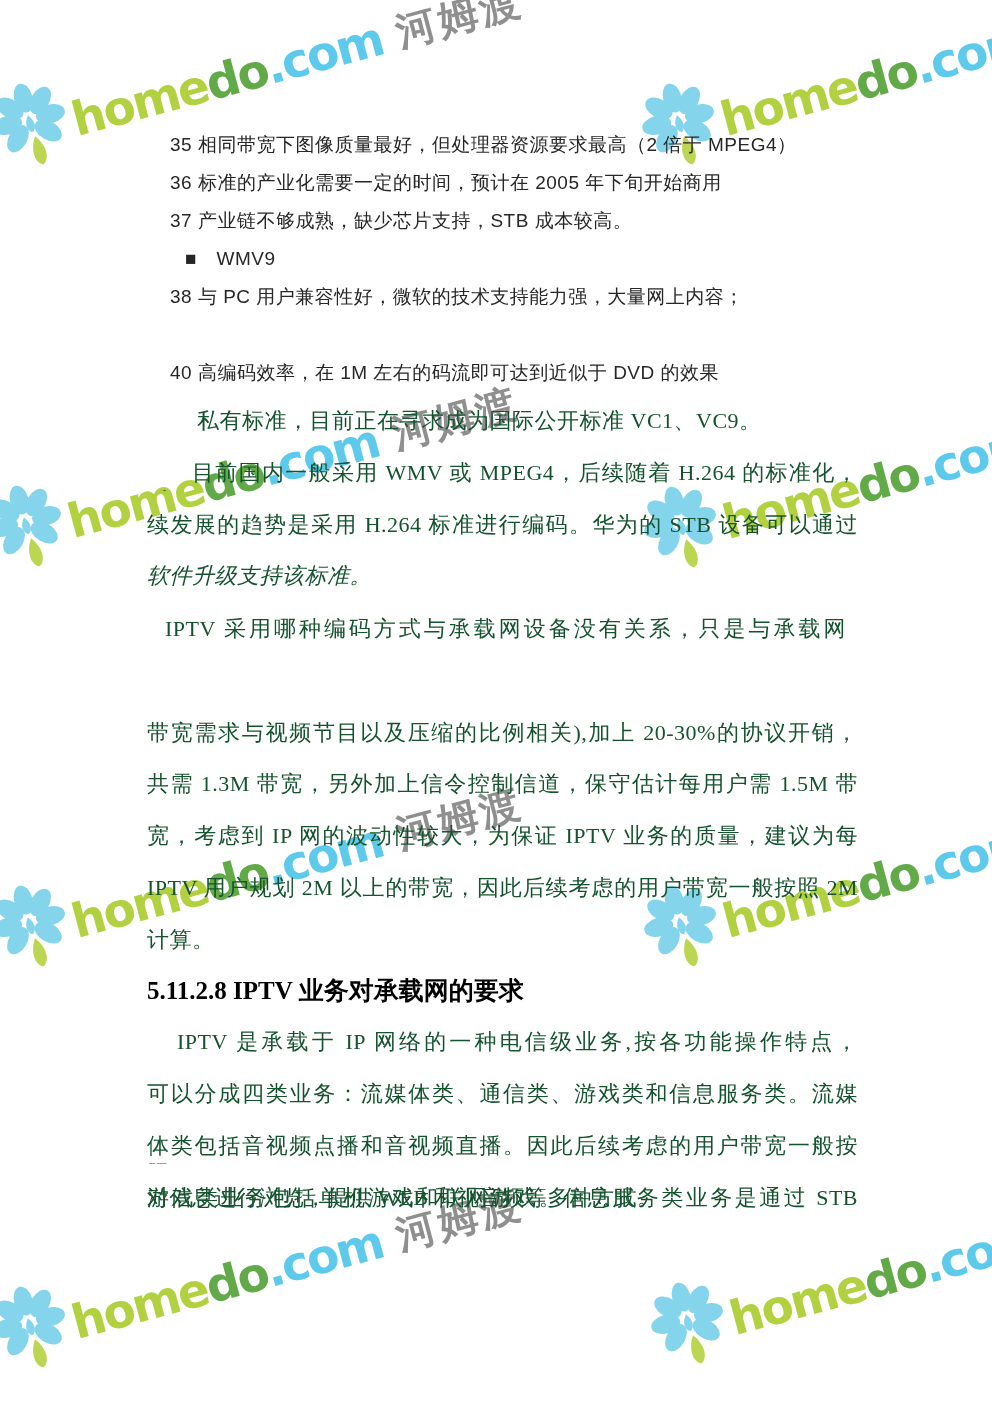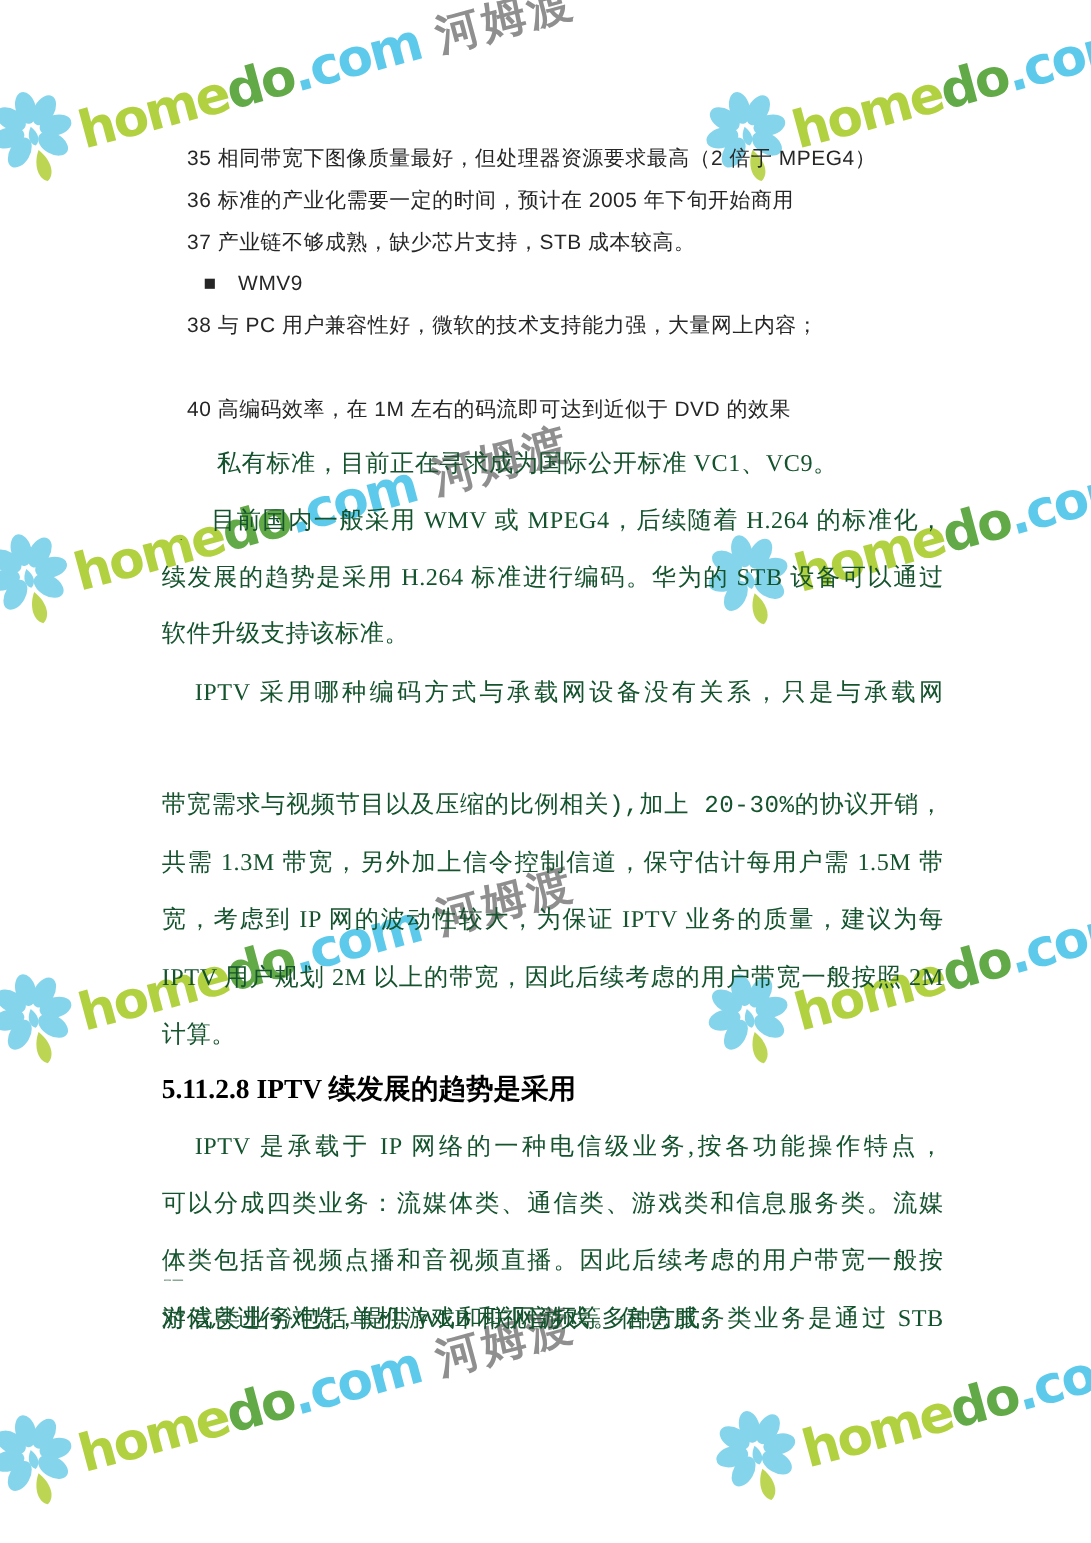--- a/index.html
+++ b/index.html
@@ -207,27 +207,27 @@
   <div id="doc">
       <div class="doc-line kind-list" style="top: 133px; left: 170px;">35 相同带宽下图像质量最好，但处理器资源要求最高（2 倍于 MPEG4）</div>
       <div class="doc-line kind-list" style="top: 171px; left: 170px;">36 标准的产业化需要一定的时间，预计在 2005 年下旬开始商用</div>
       <div class="doc-line kind-list" style="top: 209px; left: 170px;">37 产业链不够成熟，缺少芯片支持，STB 成本较高。</div>
       <div class="doc-line kind-list" style="top: 247px; left: 185px;">■　WMV9</div>
       <div class="doc-line kind-list" style="top: 285px; left: 170px;">38 与 PC 用户兼容性好，微软的技术支持能力强，大量网上内容；</div>
       <div class="doc-line kind-list" style="top: 361px; left: 170px;">40 高编码效率，在 1M 左右的码流即可达到近似于 DVD 的效果</div>
       <div class="doc-line kind-body" style="top: 407px; left: 147px; text-indent: 50px;">私有标准，目前正在寻求成为国际公开标准 VC1、VC9。</div>
       <div class="doc-line kind-body justify" style="top: 459px; left: 147px; text-indent: 45px;">目前国内一般采用 WMV 或 MPEG4，后续随着 H.264 的标准化，后</div>
       <div class="doc-line kind-body justify" style="top: 511px; left: 147px;">续发展的趋势是采用 H.264 标准进行编码。华为的 STB 设备可以通过</div>
-      <div class="doc-line kind-body" style="top: 562px; left: 147px;">软件升级支持该标准。</div>
-      <div class="doc-line kind-body justify" style="top: 615px; left: 147px; text-indent: 30px;">IPTV 采用哪种编码方式与承载网设备没有关系，只是与承载网</div>
-      <div class="doc-line kind-body justify" style="top: 719px; left: 147px; font-family: Liberation Mono, monospace;">带宽需求与视频节目以及压缩的比例相关),加上 20-30%的协议开销，</div>
+      <div class="doc-line kind-body" style="top: 562px; left: 147px; font-style: italic;">软件升级支持该标准。</div>
+      <div class="doc-line kind-body justify" style="top: 615px; left: 135px; text-indent: 30px;">IPTV 采用哪种编码方式与承载网设备没有关系，只是与承载网</div>
+      <div class="doc-line kind-body justify" style="top: 719px; left: 147px;">带宽需求与视频节目以及压缩的比例相关),加上 20-30%的协议开销，</div>
       <div class="doc-line kind-body justify" style="top: 770px; left: 147px;">共需 1.3M 带宽，另外加上信令控制信道，保守估计每用户需 1.5M 带</div>
       <div class="doc-line kind-body justify" style="top: 822px; left: 147px;">宽，考虑到 IP 网的波动性较大，为保证 IPTV 业务的质量，建议为每</div>
       <div class="doc-line kind-body justify" style="top: 874px; left: 147px;">IPTV 用户规划 2M 以上的带宽，因此后续考虑的用户带宽一般按照 2M</div>
       <div class="doc-line kind-body" style="top: 926px; left: 147px;">计算。</div>
-      <div class="doc-line kind-heading" style="top: 975px; left: 147px;">5.11.2.8 IPTV 续发展的趋势是采用</div>
+      <div class="doc-line kind-heading" style="top: 975px; left: 147px;">5.11.2.8 IPTV 业务对承载网的要求</div>
       <div class="doc-line kind-body justify" style="top: 1028px; left: 147px; text-indent: 30px;">IPTV 是承载于 IP 网络的一种电信级业务,按各功能操作特点，</div>
       <div class="doc-line kind-body justify" style="top: 1080px; left: 147px;">可以分成四类业务：流媒体类、通信类、游戏类和信息服务类。流媒</div>
       <div class="doc-line kind-body justify" style="top: 1132px; left: 147px;">体类包括音视频点播和音视频直播。因此后续考虑的用户带宽一般按照。</div>
       <div class="doc-line kind-body justify" style="top: 1184px; left: 147px;">游戏类业务包括单机游戏和联网游戏。信息服务类业务是通过  STB</div>
       <div class="doc-line kind-body" style="top: 1184px; left: 147px;">对信息进行浏览，提供 WEB 和视音频等多种方式。</div>
     </div>
 </div>
 
 </body></html>

